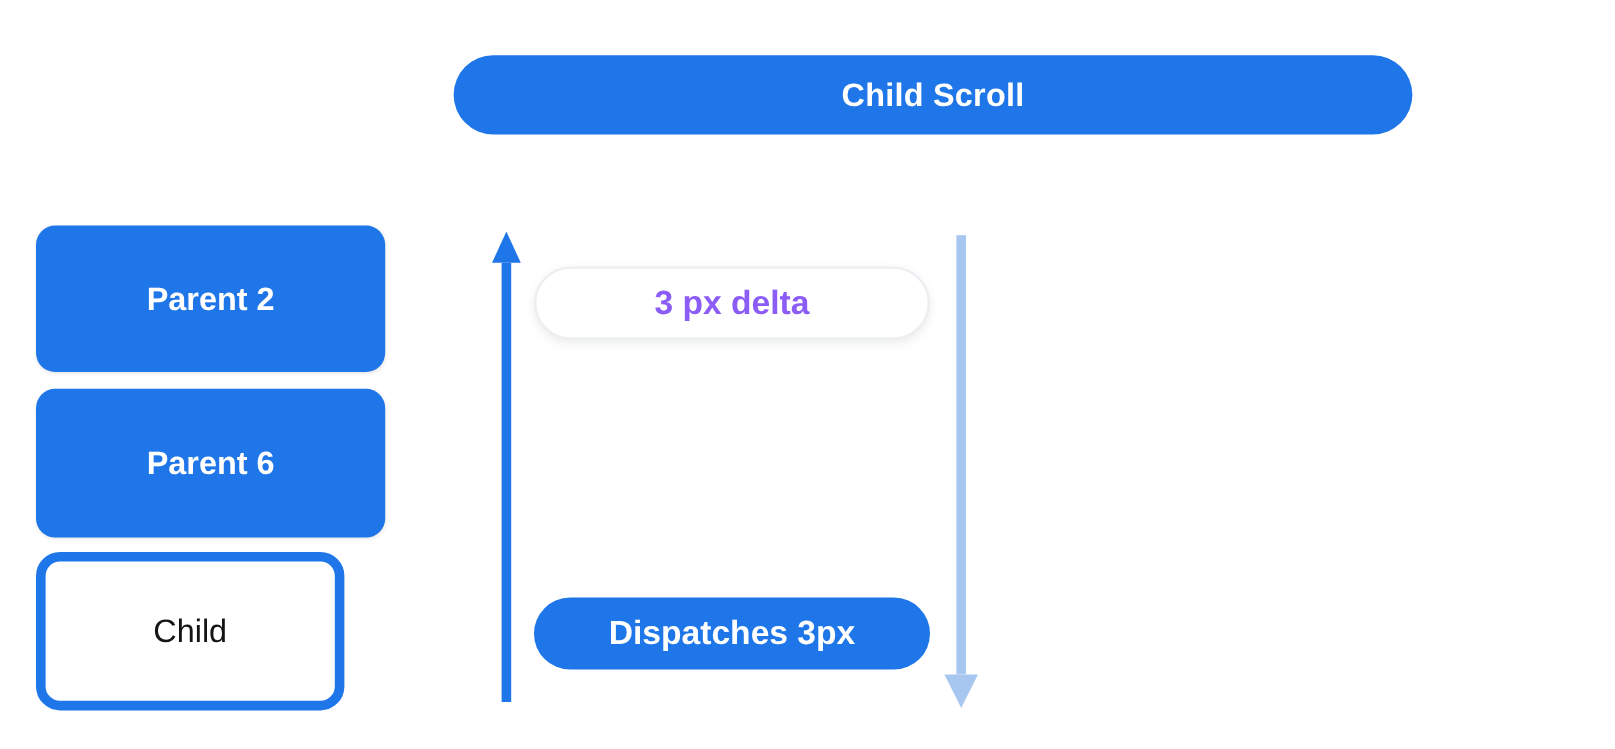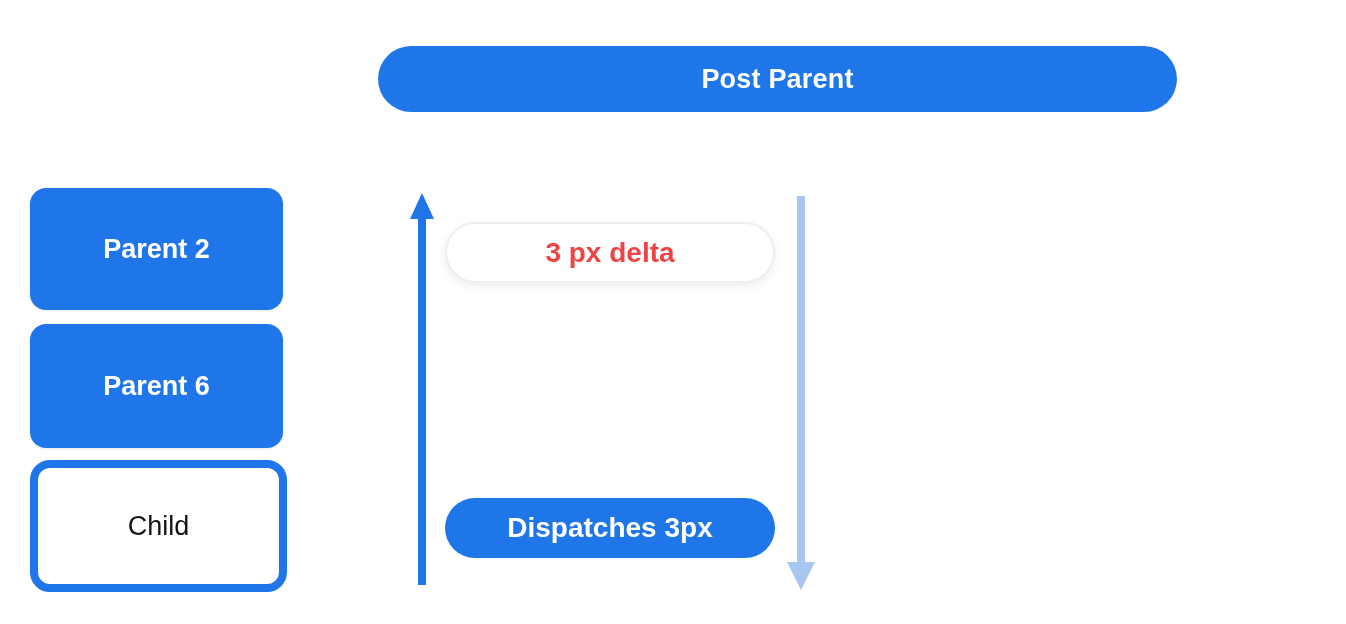--- a/index.html
+++ b/index.html
@@ -31,21 +31,21 @@
     color: #ffffff;
     font-size: 27px;
     font-weight: 700;
     letter-spacing: 0.2px;
   }
 
   
   .node {
     position: absolute;
     left: 30px;
-    width: 253px;
+    width: 291px;
     border-radius: 16px;
     display: flex;
     align-items: center;
     justify-content: center;
     font-size: 27px;
     font-weight: 700;
     box-sizing: border-box;
   }
   .node.filled {
     background: #1f76e9;
@@ -119,41 +119,41 @@
     justify-content: center;
     font-size: 28px;
     box-sizing: border-box;
   }
   .pill.delta {
     top: 222px;
     height: 61px;
     background: #ffffff;
     border: 2px solid #eceef1;
     border-radius: 31px;
-    color: #ef4444;
+    color: #8b5cf6;
     font-weight: 600;
     box-shadow: 0 3px 8px rgba(60,64,67,0.10);
   }
   .pill.dispatch {
     top: 498px;
     height: 60px;
     background: #1f76e9;
     border-radius: 30px;
     color: #ffffff;
     font-weight: 700;
     justify-content: center;
   }
 </style>
 </head>
 <body>
 
 <div class="canvas">
 
   <div class="banner">
-    <span>Post Parent</span>
+    <span>Child Scroll</span>
   </div>
 
   <div class="node filled parent2">
     <span>Parent 2</span>
   </div>
 
   <div class="node filled parent1">
     <span>Parent 6</span>
   </div>
 

